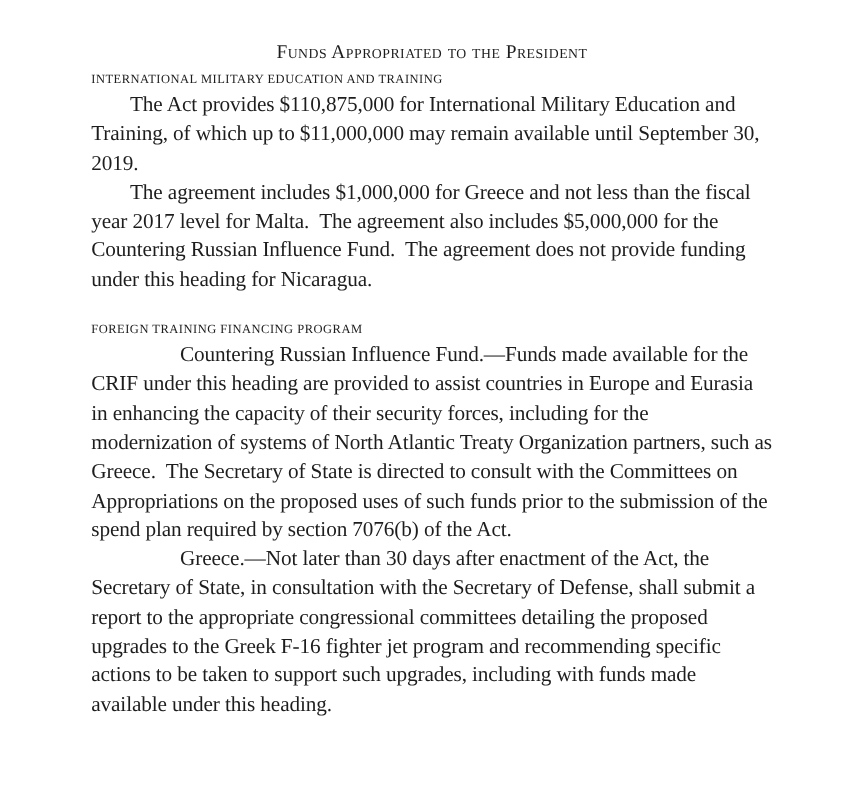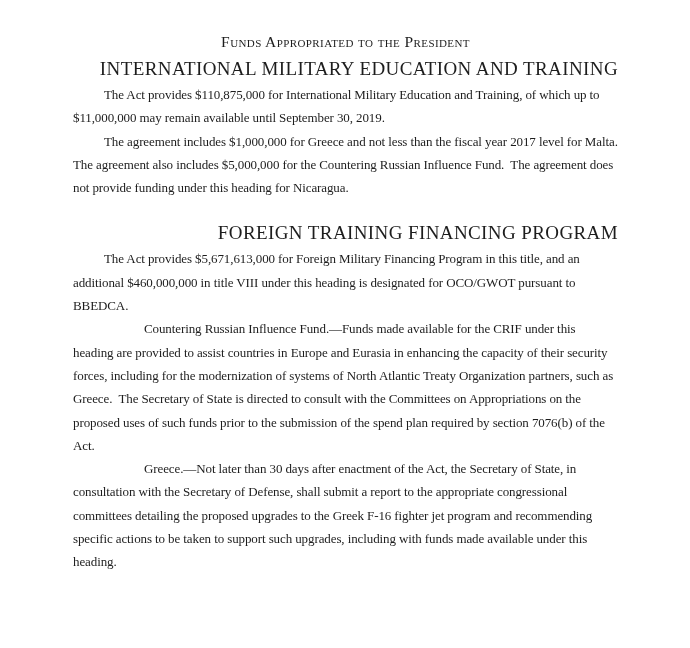--- a/index.html
+++ b/index.html
@@ -24,29 +24,29 @@
   .doc-title {
     text-align: center;
     font-variant: small-caps;
     font-size: 15.5px;
     letter-spacing: 0.4px;
     font-weight: normal;
     margin: 0 0 7px 0;
     white-space: pre-wrap;
   }
   .section-heading {
-    text-align: right;
-    font-size: 19px;
+    text-align: left;
+    font-size: 10px;
     letter-spacing: 0.4px;
     font-weight: normal;
     margin: 0 0 3px 0;
     white-space: pre-wrap;
   }
   p.para {
-    font-size: 13px;
+    font-size: 17px;
     line-height: 23.3px;
     text-indent: 31px;
     letter-spacing: -0.1px;
     margin: 0;
   }
   p.para span {
     white-space: pre-wrap;
   }
   .italic {
     margin-left: 40px;
@@ -71,23 +71,20 @@
 
     <p class="para">
       <span>The agreement includes $1,000,000 for Greece and not less than the fiscal year 2017 level for Malta.  The agreement also includes $5,000,000 for the Countering Russian Influence Fund.  The agreement does not provide funding under this heading for Nicaragua.</span>
     </p>
 
 
     <div class="section-gap"></div>
 
     <div class="section-heading">FOREIGN TRAINING FINANCING PROGRAM</div>
 
-    <p class="para">
-      <span>The Act provides $5,671,613,000 for Foreign Military Financing Program in this title, and an additional $460,000,000 in title VIII under this heading is designated for OCO/GWOT pursuant to BBEDCA.</span>
-    </p>
 
     <p class="para">
       <span class="italic">Countering Russian Influence Fund.</span><span>—Funds made available for the CRIF under this heading are provided to assist countries in Europe and Eurasia in enhancing the capacity of their security forces, including for the modernization of systems of North Atlantic Treaty Organization partners, such as Greece.  The Secretary of State is directed to consult with the Committees on Appropriations on the proposed uses of such funds prior to the submission of the spend plan required by section 7076(b) of the Act.</span>
     </p>
 
     <p class="para">
       <span class="italic">Greece.</span><span>—Not later than 30 days after enactment of the Act, the Secretary of State, in consultation with the Secretary of Defense, shall submit a report to the appropriate congressional committees detailing the proposed upgrades to the Greek F-16 fighter jet program and recommending specific actions to be taken to support such upgrades, including with funds made available under this heading.</span>
     </p>
 
   </div>

